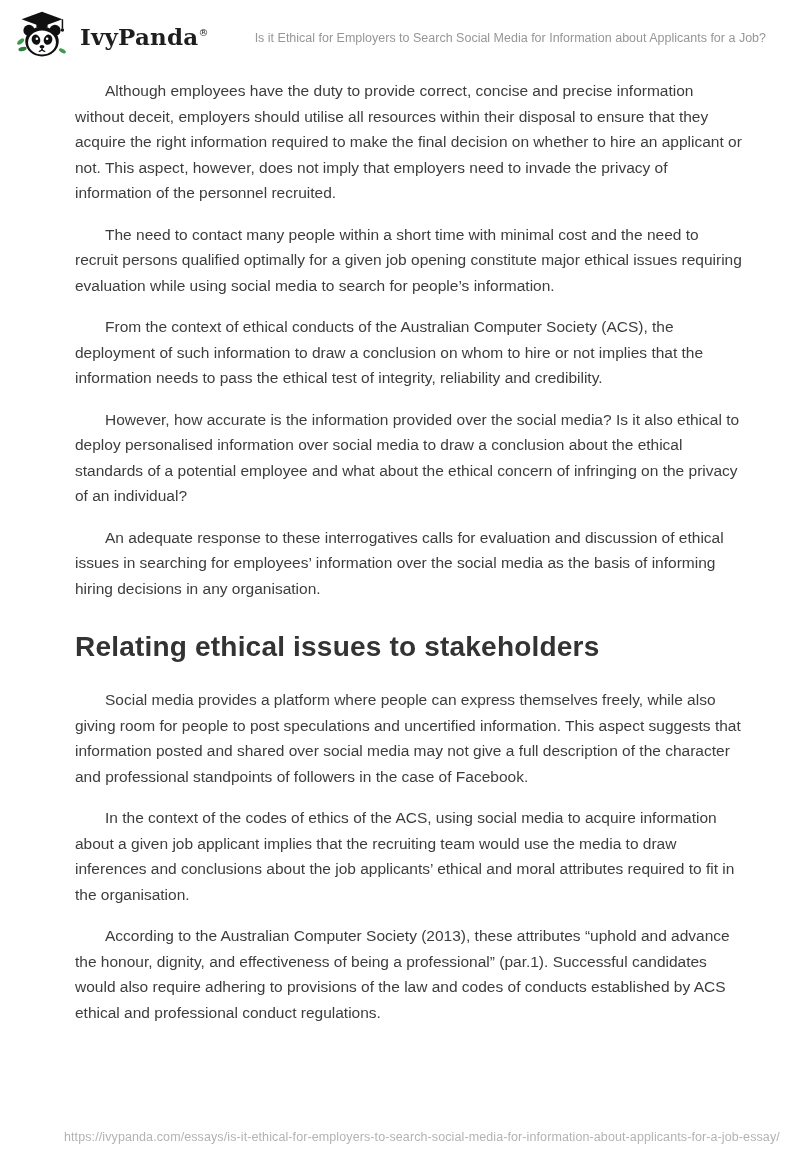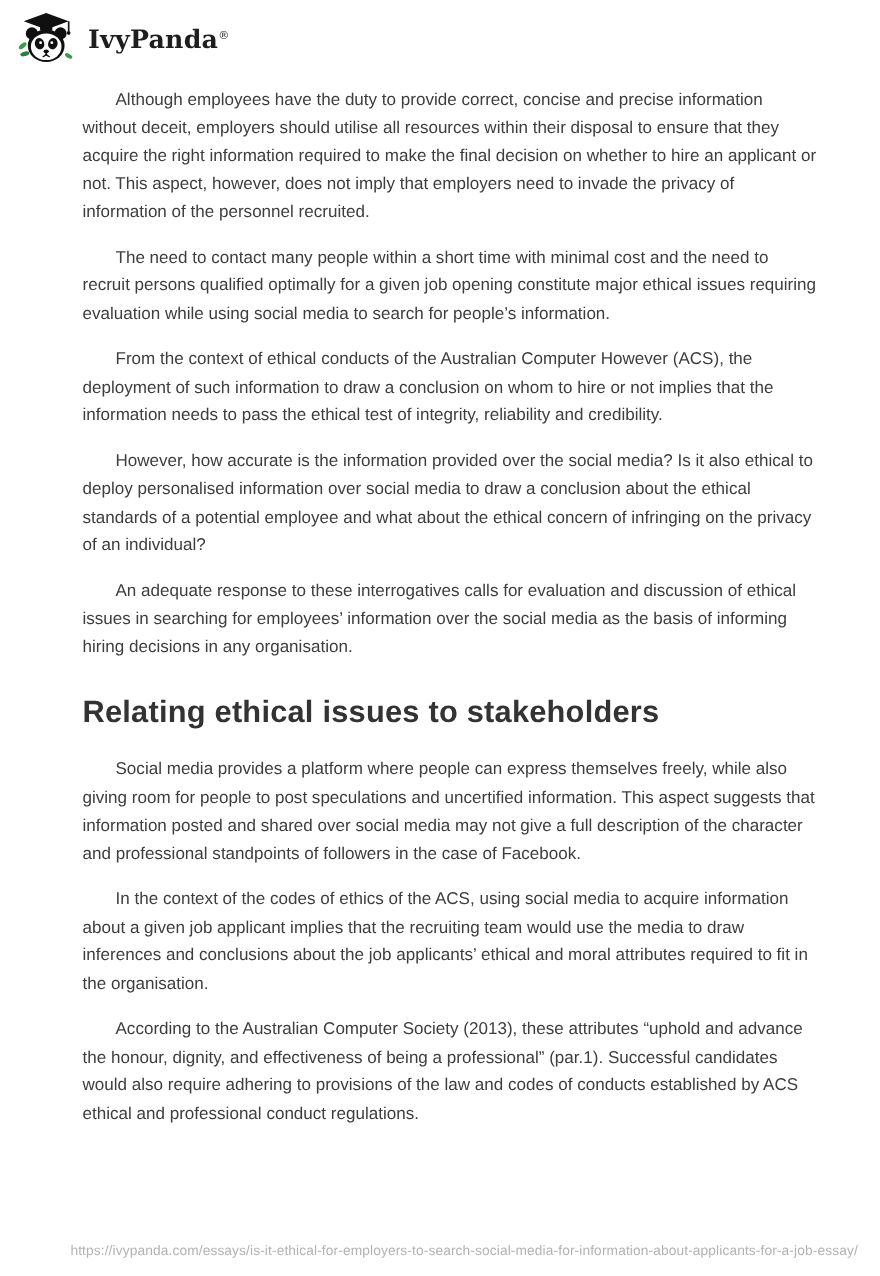--- a/index.html
+++ b/index.html
@@ -113,26 +113,27 @@
           <path d="M30 41.2 q0 2.8 -3 3.4 M30 41.2 q0 2.8 3 3.4" stroke="#101010" stroke-width="1.3" fill="none" stroke-linecap="round"></path>
 
           <polygon points="30,2 52,10 30,18 8,10" fill="#101010"></polygon>
           <rect x="24" y="13" width="12" height="6" fill="#101010"></rect>
           <line x1="52" y1="10" x2="52" y2="20" stroke="#101010" stroke-width="1.6"></line>
           <circle cx="52" cy="21.5" r="1.8" fill="#101010"></circle>
         </svg>
       </span>
       <span class="brand-name"><span>IvyPanda</span><sup>®</sup></span>
     </div>
+    <div class="doc-title">Is it Ethical for Employers to Search Social Media for Information about Applicants for a Job?</div>
   </div>
 
   <div class="content">
     <p class="para">Although employees have the duty to provide correct, concise and precise information without deceit, employers should utilise all resources within their disposal to ensure that they acquire the right information required to make the final decision on whether to hire an applicant or not. This aspect, however, does not imply that employers need to invade the privacy of information of the personnel recruited.</p>
     <p class="para">The need to contact many people within a short time with minimal cost and the need to recruit persons qualified optimally for a given job opening constitute major ethical issues requiring evaluation while using social media to search for people’s information.</p>
-    <p class="para">From the context of ethical conducts of the Australian Computer However (ACS), the deployment of such information to draw a conclusion on whom to hire or not implies that the information needs to pass the ethical test of integrity, reliability and credibility.</p>
+    <p class="para">From the context of ethical conducts of the Australian Computer Society (ACS), the deployment of such information to draw a conclusion on whom to hire or not implies that the information needs to pass the ethical test of integrity, reliability and credibility.</p>
     <p class="para">However, how accurate is the information provided over the social media? Is it also ethical to deploy personalised information over social media to draw a conclusion about the ethical standards of a potential employee and what about the ethical concern of infringing on the privacy of an individual?</p>
     <p class="para">An adequate response to these interrogatives calls for evaluation and discussion of ethical issues in searching for employees’ information over the social media as the basis of informing hiring decisions in any organisation.</p>
 
     <h2 class="section-heading">Relating ethical issues to stakeholders</h2>
 
     <p class="para">Social media provides a platform where people can express themselves freely, while also giving room for people to post speculations and uncertified information. This aspect suggests that information posted and shared over social media may not give a full description of the character and professional standpoints of followers in the case of Facebook.</p>
     <p class="para">In the context of the codes of ethics of the ACS, using social media to acquire information about a given job applicant implies that the recruiting team would use the media to draw inferences and conclusions about the job applicants’ ethical and moral attributes required to fit in the organisation.</p>
     <p class="para">According to the Australian Computer Society (2013), these attributes “uphold and advance the honour, dignity, and effectiveness of being a professional” (par.1). Successful candidates would also require adhering to provisions of the law and codes of conducts established by ACS ethical and professional conduct regulations.</p>
   </div>
 

